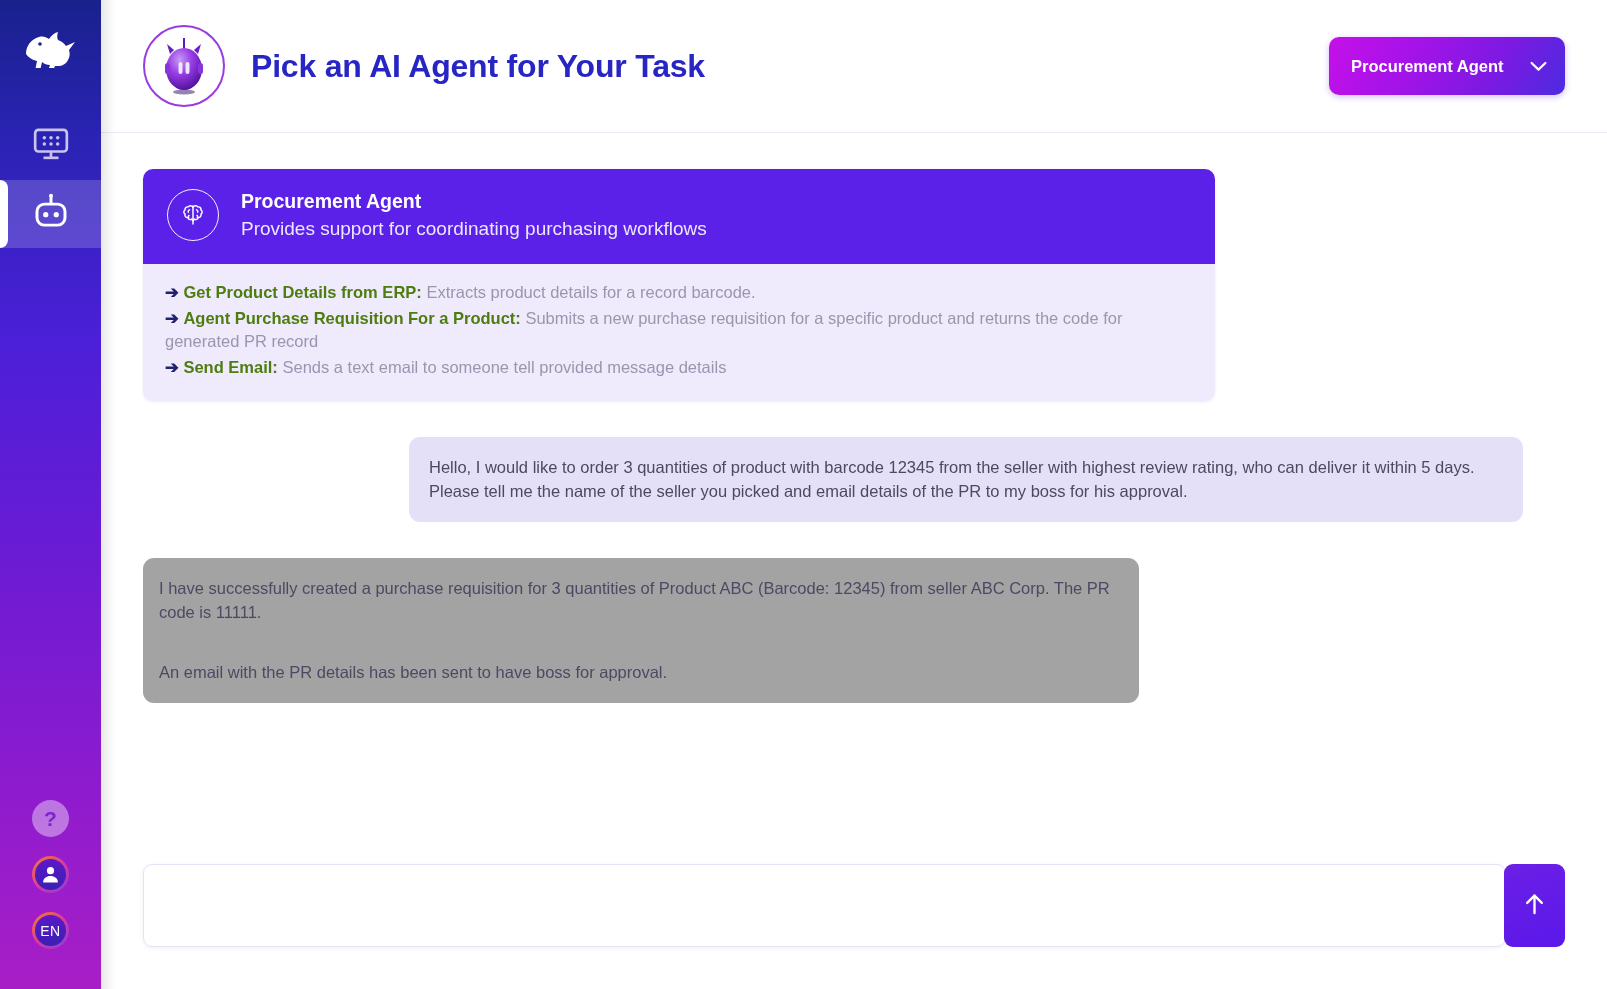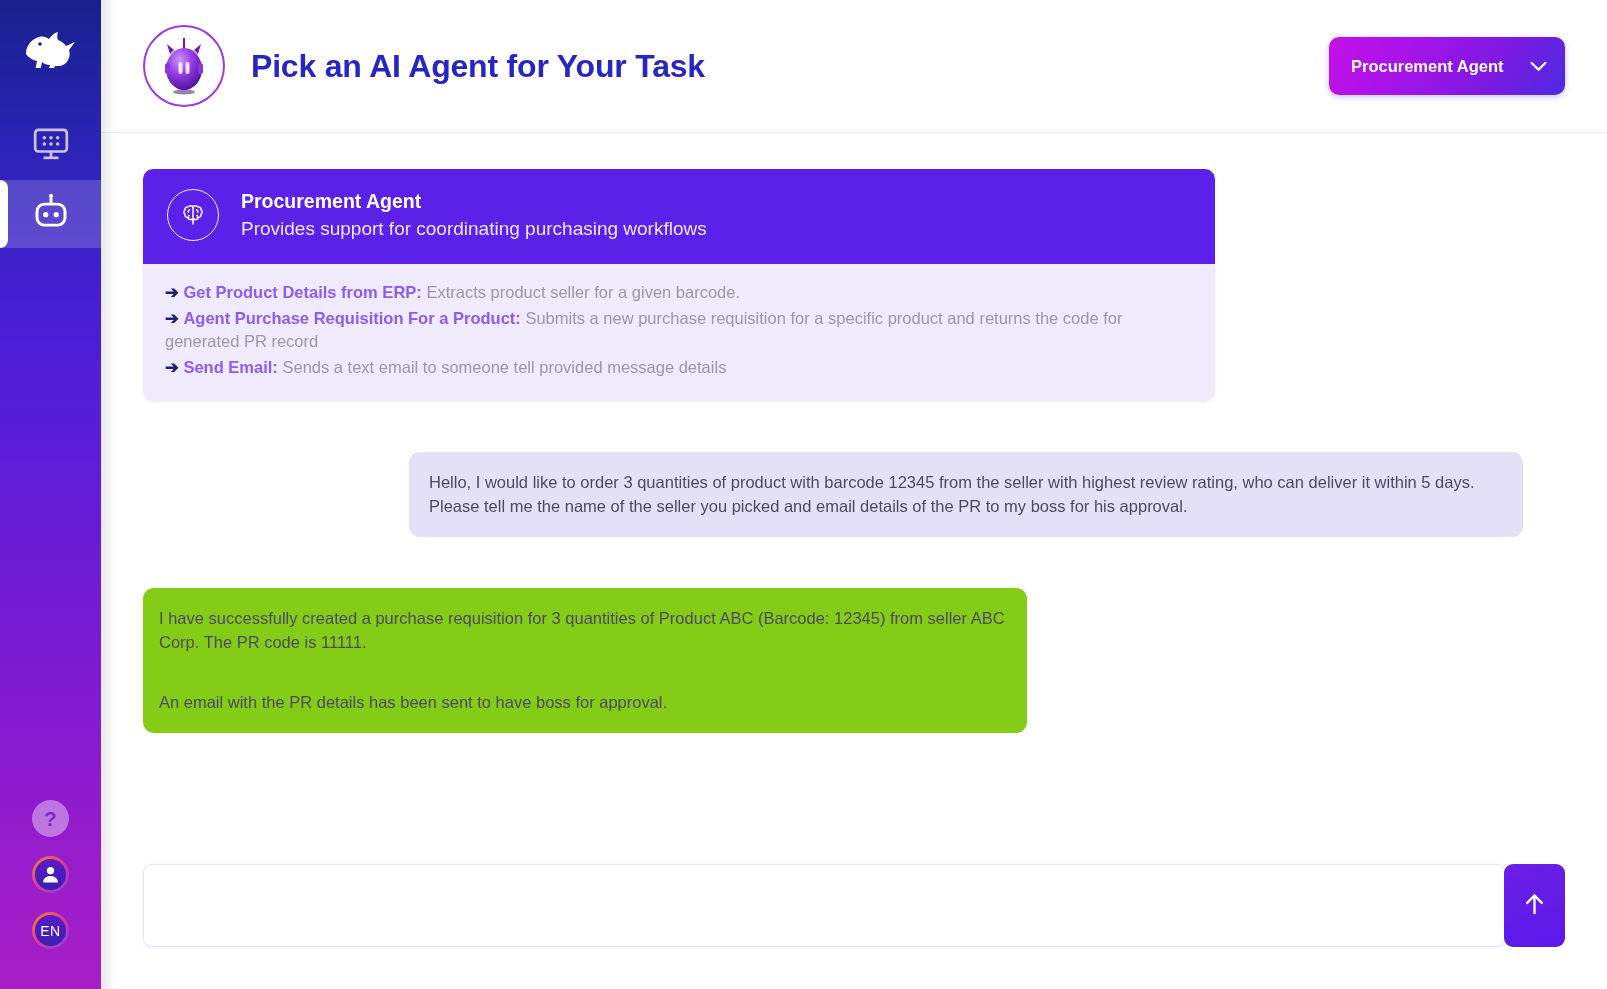--- a/index.html
+++ b/index.html
@@ -191,40 +191,40 @@
     background: #efeafc;
     padding: 17px 22px 19px 22px;
   }
   .cap-line {
     font-size: 16.5px;
     line-height: 1.44;
     color: #9a96ae;
     margin-bottom: 2px;
   }
   .cap-line .arrow { color:#22216e; font-weight:bold; }
-  .cap-line b { color: #8b5cf6; font-weight: bold; }
-
-  
-  .msg-row { display:flex; margin-top: 51px; }
+  .cap-line b { color: #4d7c0f; font-weight: bold; }
+
+  
+  .msg-row { display:flex; margin-top: 36px; }
   .msg-row.user { justify-content: flex-end; padding-right: 42px; }
   .msg-row.bot  { justify-content: flex-start; }
   .bubble {
     border-radius: 11px;
     padding: 18px 20px 19px 20px;
     font-size: 16.5px;
     line-height: 1.46;
     color: #4c4a63;
   }
   .bubble.user {
     background: #e4e0f7;
     max-width: 1114px;
   }
   .bubble.bot {
-    background: #84cc16;
-    width: 884px;
+    background: #a3a3a3;
+    width: 996px;
     padding-left: 16px;
   }
   .bubble.bot p + p { margin-top: 36px; }
 
   
   .composer-wrap {
     position:absolute;
     left: 42px;
     right: 42px;
     bottom: 42px;
@@ -375,21 +375,21 @@
             <div>
               <div class="agent-name">Procurement Agent</div>
               <div class="agent-desc">Provides support for coordinating purchasing workflows</div>
             </div>
           </div>
           <div class="agent-card-body">
 
             <div class="cap-line">
               <span class="arrow">➔</span>
               <b>Get Product Details from ERP:</b>
-              <span>Extracts product seller for a given barcode.</span>
+              <span>Extracts product details for a record barcode.</span>
             </div>
 
             <div class="cap-line">
               <span class="arrow">➔</span>
               <b>Agent Purchase Requisition For a Product:</b>
               <span>Submits a new purchase requisition for a specific product and returns the code for generated PR record</span>
             </div>
 
             <div class="cap-line">
               <span class="arrow">➔</span>

